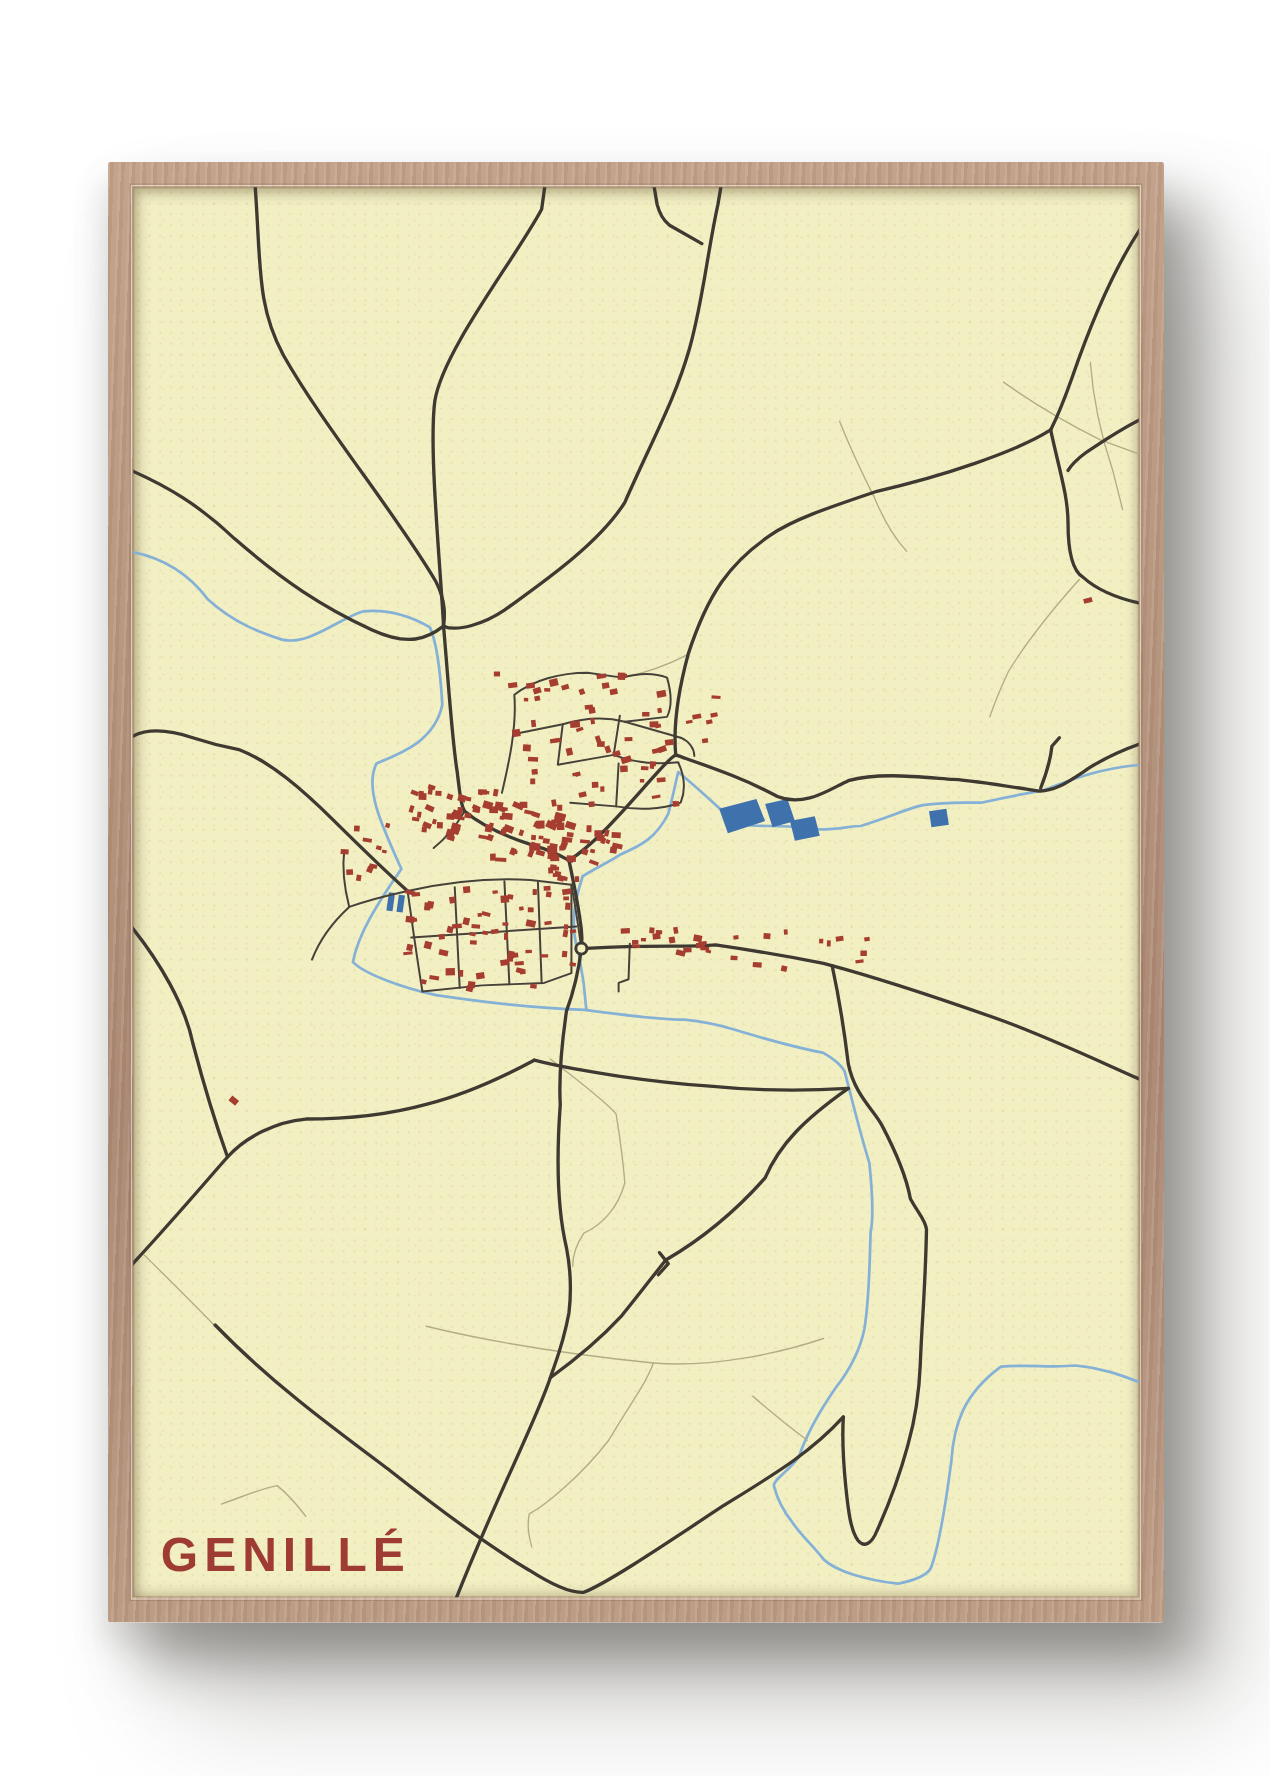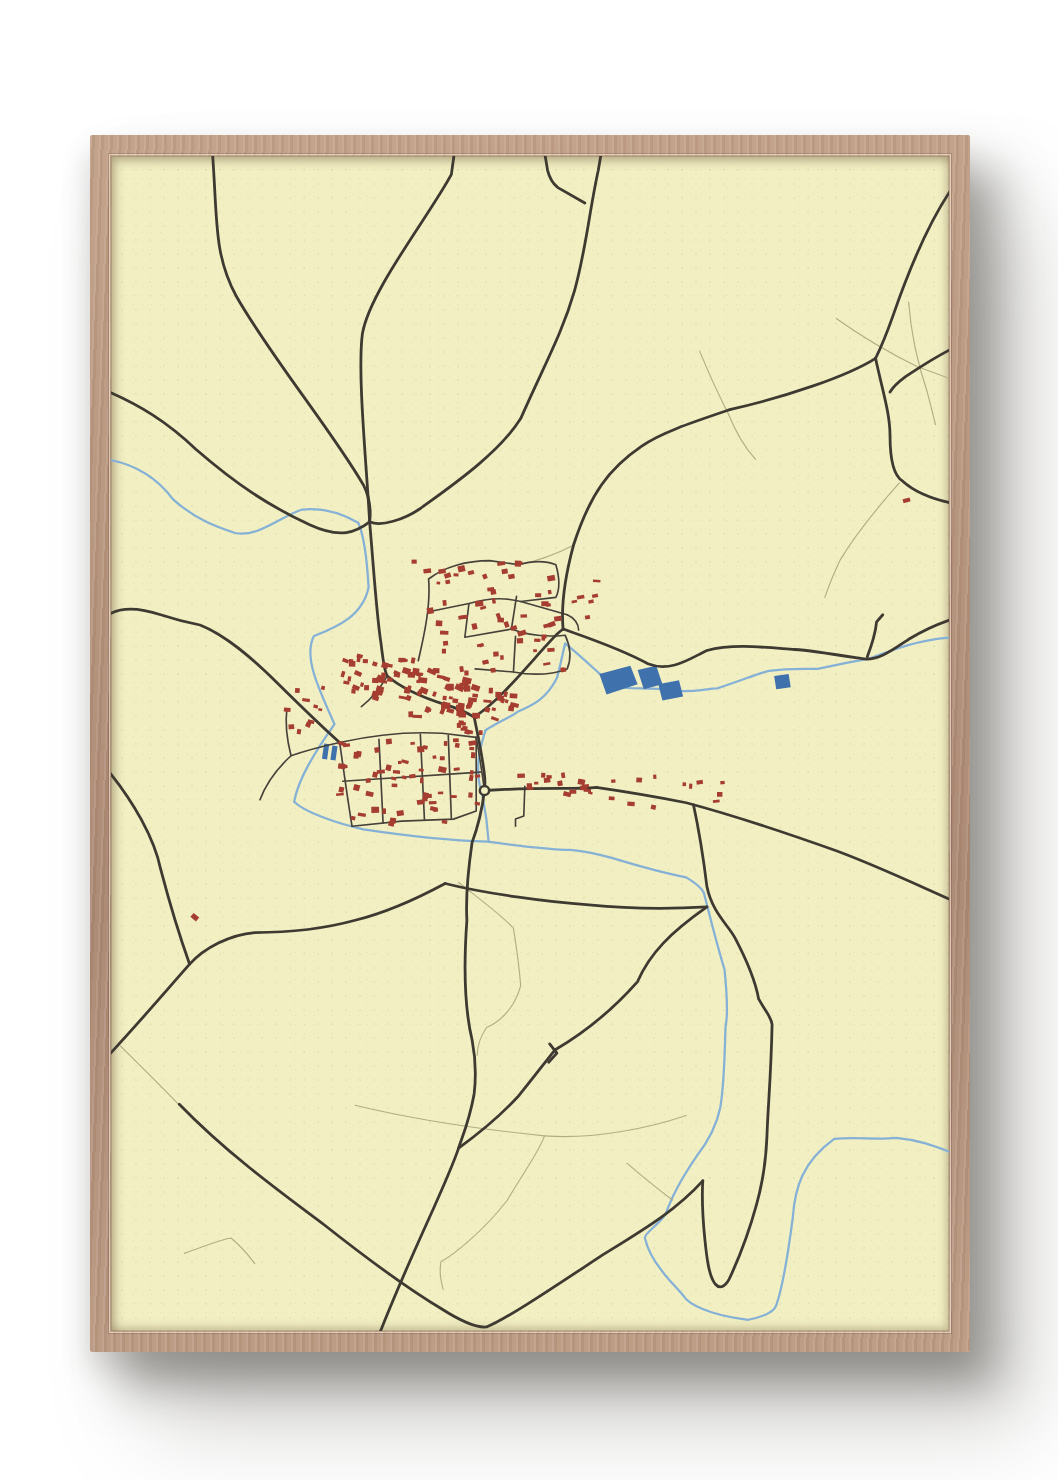--- a/index.html
+++ b/index.html
@@ -385,15 +385,16 @@
             <rect x="334.28832095948746" y="554.7454132179264" width="4.034271959331818" height="4.90910281194374" fill="#a63d31" transform="rotate(-2.267322083003819 336.3054569391534 557.1999646238983)"></rect>
             <rect x="355.6761113803368" y="562.0002322467044" width="3.491944378707558" height="4.654660833068192" fill="#a63d31" transform="rotate(0.12085236934944987 357.4220835696906 564.3275626632385)"></rect>
             <rect x="321.7536889225594" y="572.5057620266452" width="3.392662392114289" height="4.7911737551912665" fill="#a63d31" transform="rotate(1.444529579486698 323.4500201186165 574.9013489042409)"></rect>
             <rect x="346.40447639120976" y="578.4468325126218" width="4.606248620781116" height="3.0599514411296695" fill="#a63d31" transform="rotate(0.8850719872862101 348.7076007016003 579.9768082331866)"></rect>
             <rect x="77.5" y="742.5" width="7" height="5" fill="#a63d31" transform="rotate(40 81 745)"></rect>
             <rect x="765.5" y="335" width="7" height="4" fill="#a63d31" transform="rotate(-15 769 337)"></rect>
             <rect x="290.5" y="395" width="5" height="4" fill="#a63d31" transform="rotate(0 293 397)"></rect>
             <rect x="339.5" y="558" width="5" height="4" fill="#a63d31" transform="rotate(10 342 560)"></rect>
           </g>
         </svg>
+      <h1 class="poster-title">GENILLÉ</h1>
     </div>
   </div>
 </div>
 
 </body></html>

